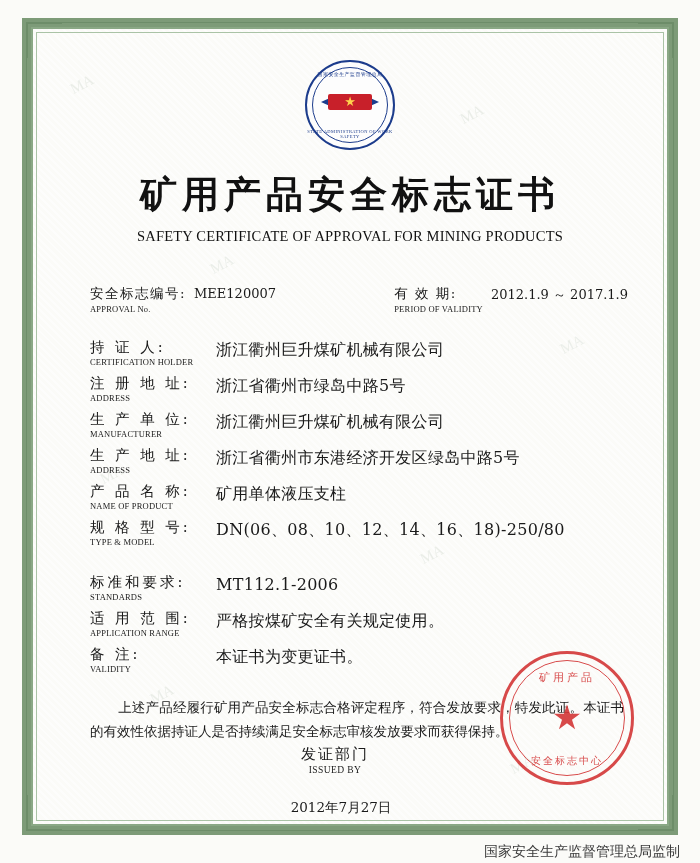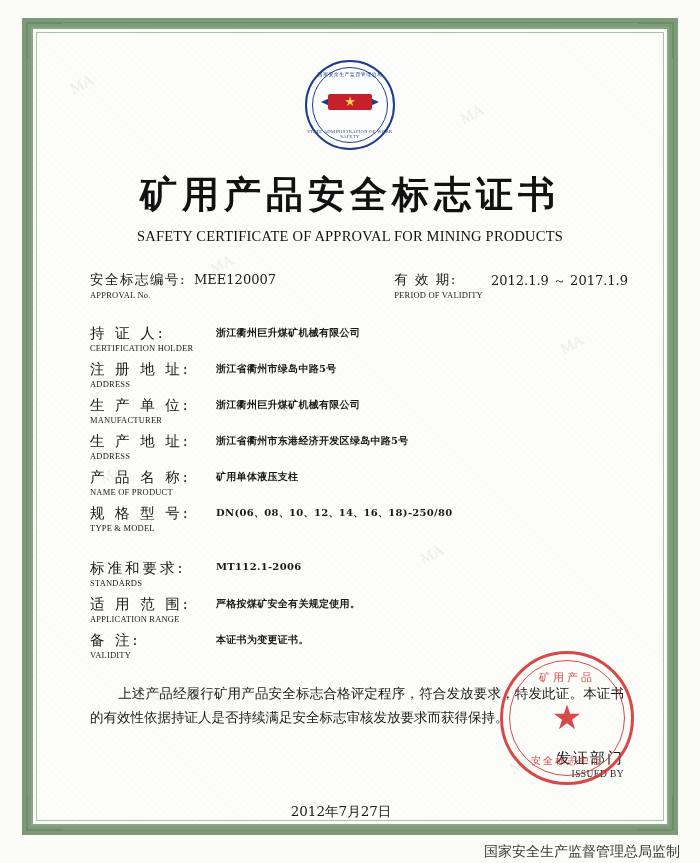--- a/index.html
+++ b/index.html
@@ -172,21 +172,21 @@
   .title-en {
     text-align: center;
     font-size: 14.5px;
     letter-spacing: 0.2px;
     margin-top: 8px;
     color: #111;
     font-family: "Liberation Serif", serif;
   }
 
   .top-fields {
-    margin-top: 26px;
+    margin-top: 40px;
     padding: 0 26px 0 44px;
     display: flex;
     align-items: flex-start;
     font-size: 13px;
   }
   .tf-block { display: flex; align-items: flex-start; }
   .tf-labels { text-align: left; }
   .tf-cn {
     font-size: 13.5px;
     letter-spacing: 1.5px;
@@ -225,42 +225,41 @@
     font-family: "DejaVu Serif", "Liberation Serif", serif;
     white-space: nowrap;
   }
   .row .lab-en {
     font-size: 8.5px;
     margin-top: 0px;
     letter-spacing: 0.2px;
     font-family: "Liberation Serif", serif;
   }
   .row .val {
-    font-size: 10px;
+    font-size: 16px;
     padding-top: 2px;
     font-family: "DejaVu Serif", "Liberation Serif", serif;
     letter-spacing: 0.3px;
-    font-weight: bold;
   }
 
   .rows.second { margin-top: 26px; }
 
   .statement {
     margin-top: 22px;
     padding: 0 30px 0 44px;
     font-size: 13.5px;
     line-height: 1.75;
     text-align: justify;
     font-family: "DejaVu Serif", "Liberation Serif", serif;
   }
   .statement .indent { display: inline-block; width: 28px; }
 
   .issued {
-    margin-top: 20px;
-    text-align: right;
+    margin-top: 2px;
+    text-align: center;
     padding-right: 30px;
   }
   .issued .cn {
     font-size: 15px;
     letter-spacing: 2px;
     font-family: "DejaVu Serif", "Liberation Serif", serif;
   }
   .issued .en {
     font-size: 9.5px;
     letter-spacing: 0.4px;

